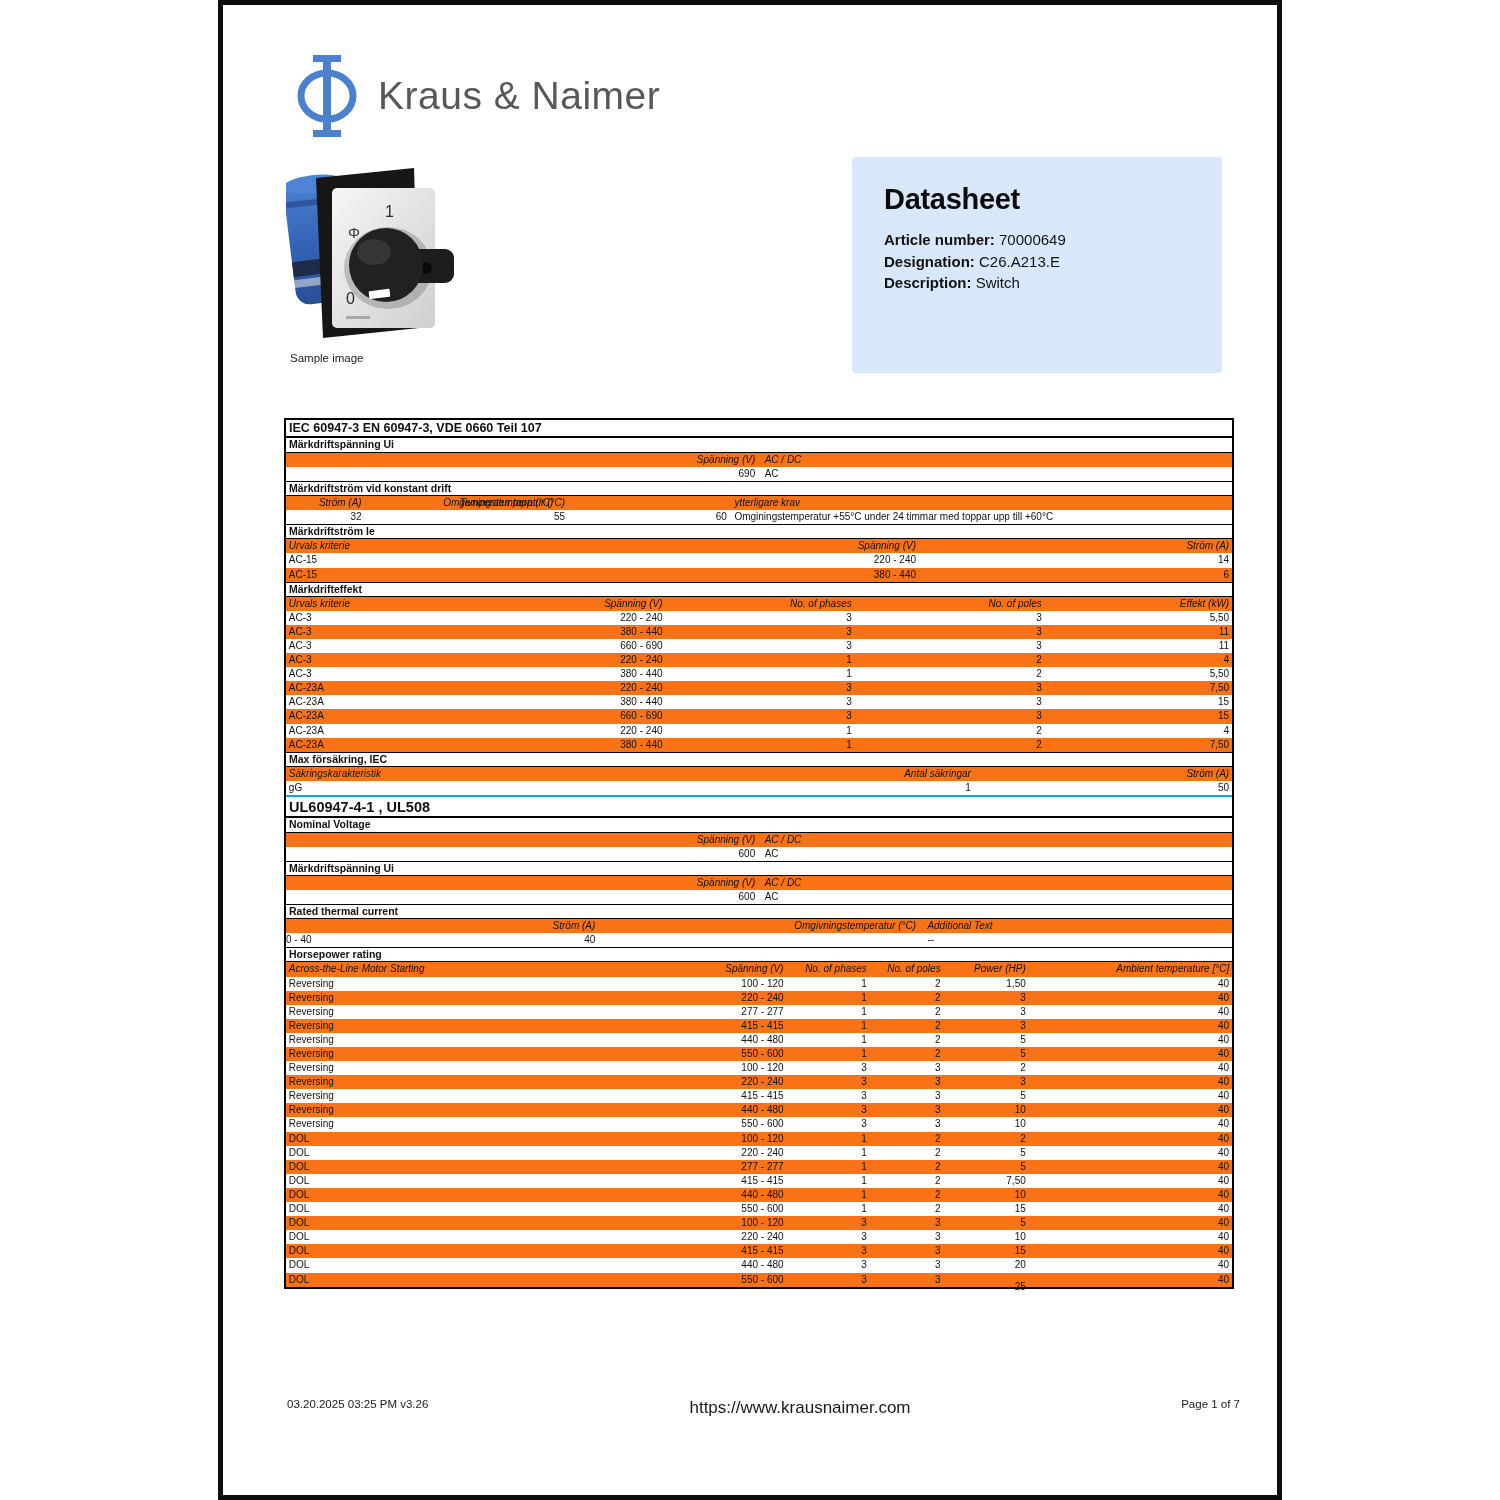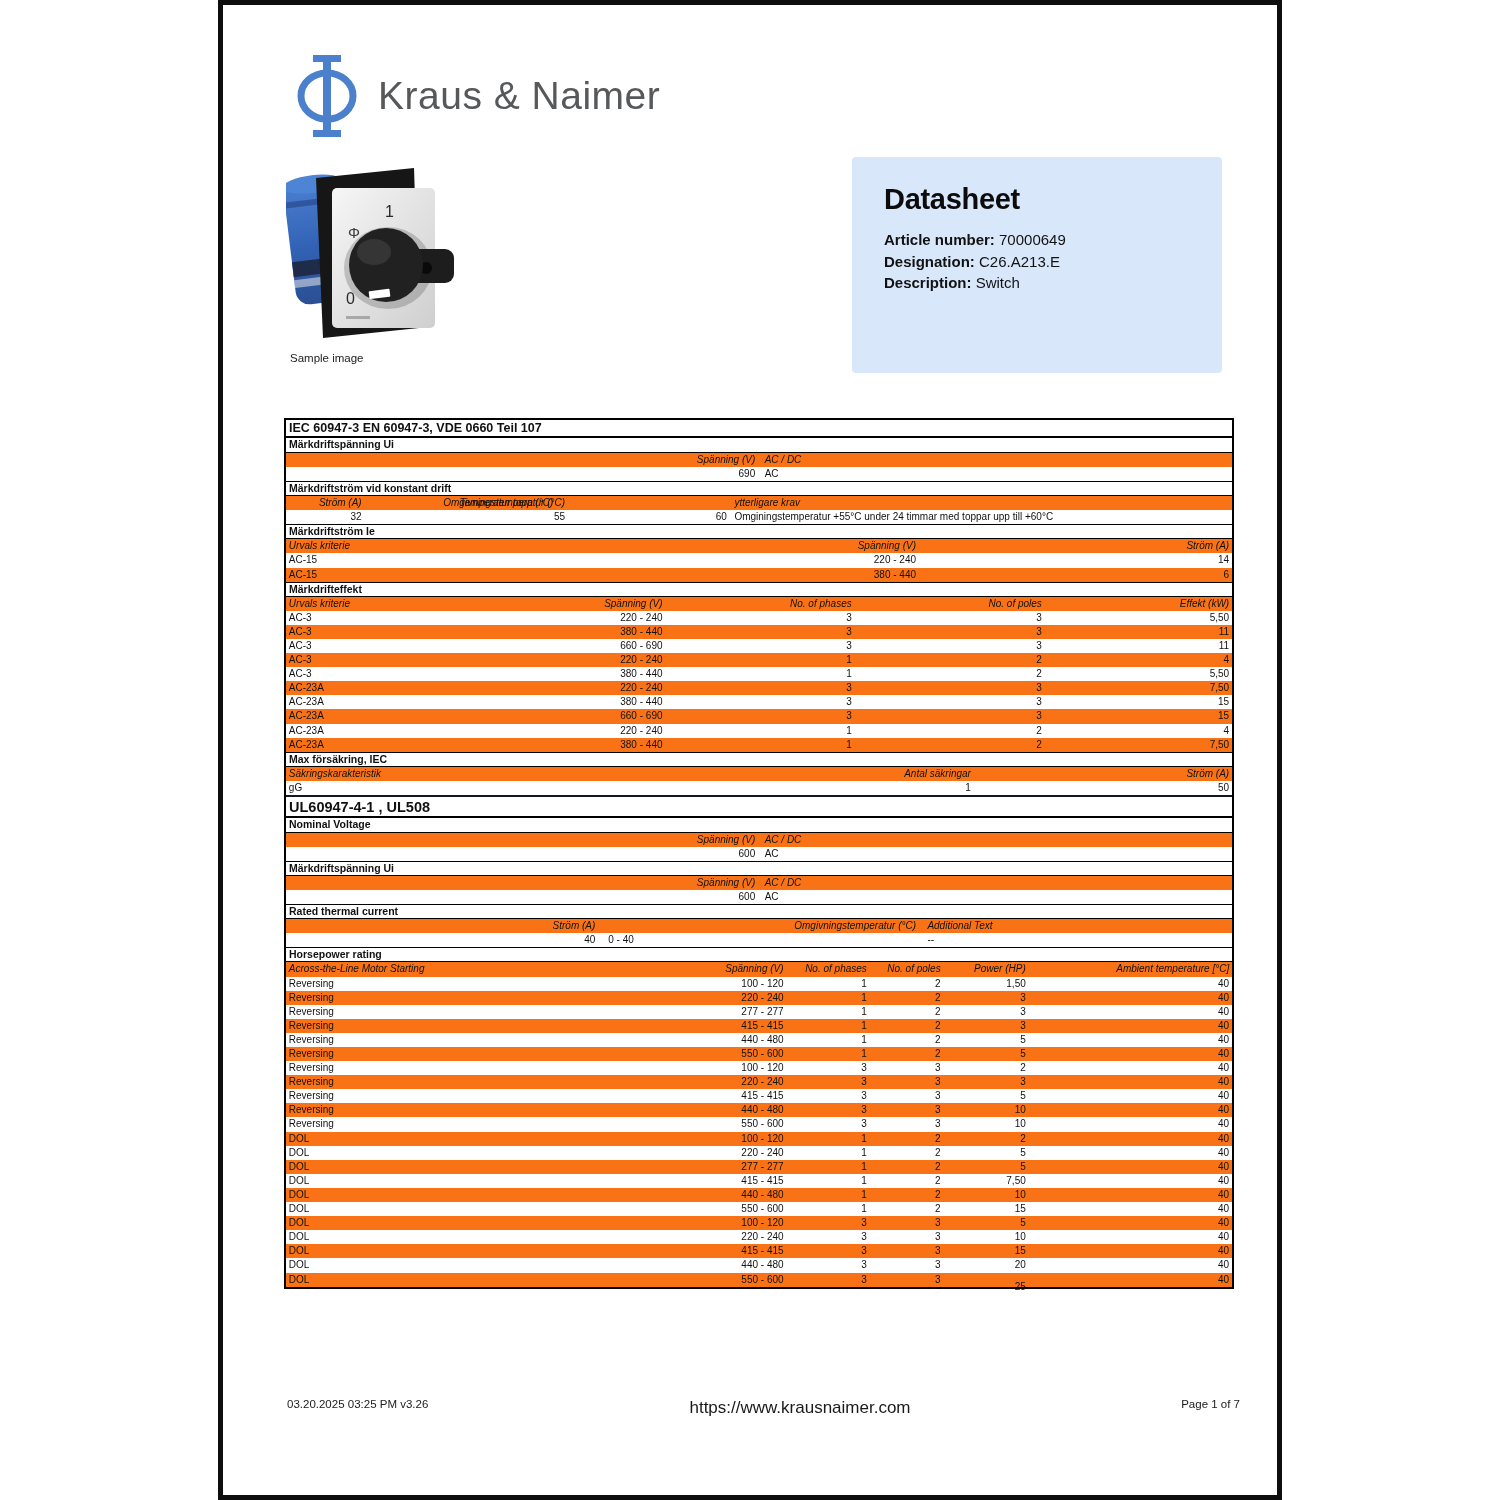--- a/index.html
+++ b/index.html
@@ -34,21 +34,21 @@
   
   .dtable{
     position:absolute;left:284px;top:418px;width:950px;
     box-sizing:border-box;border:2px solid #000;background:#fff;
   }
   .t-title{
     box-sizing:border-box;height:18px;line-height:16px;
     font-weight:bold;font-size:12.5px;padding-left:3px;
     border-bottom:2px solid #000;white-space:nowrap;
   }
-  .t-title.big{height:23px;line-height:21px;font-size:14.5px;border-top:2px solid #0f172a;}
+  .t-title.big{height:23px;line-height:21px;font-size:14.5px;border-top:2px solid #0ea5e9;}
   .t-head{
     box-sizing:border-box;height:15px;line-height:13px;
     font-weight:bold;font-size:10.5px;padding-left:3px;
     border-top:1px solid #000;border-bottom:1px solid #000;white-space:nowrap;
   }
   .t-title + .t-head{border-top:none;}
   .t-row{position:relative;height:14.1px;line-height:14.1px;font-size:10px;background:#fff;}
   .t-row.gray{background:#f97316;}
   .t-row.hdr{font-style:italic;}
   .t-row span{position:absolute;top:0;height:100%;white-space:nowrap;overflow:visible;}
@@ -274,21 +274,21 @@
       <span style="left: 50.6%; right: 0.3%; text-align: left;">AC</span>
     </div>
     <div class="t-head">Rated thermal current</div>
     <div class="t-row gray hdr">
       <span style="left: 0%; right: 67.3%; text-align: right;">Ström (A)</span>
       <span style="left: 0%; right: 33.4%; text-align: right;">Omgivningstemperatur (°C)</span>
       <span style="left: 67.8%; right: 0.3%; text-align: left;">Additional Text</span>
     </div>
     <div class="t-row">
       <span style="left: 0%; right: 67.3%; text-align: right;">40</span>
-      <span style="left: 0%; right: 33.4%; text-align: center; padding-left: 40px;">0 - 40</span>
+      <span style="left: 0%; right: 33.4%; text-align: left;">0 - 40</span>
       <span style="left: 67.8%; right: 0.3%; text-align: left;">--</span>
     </div>
     <div class="t-head">Horsepower rating</div>
     <div class="t-row gray hdr">
       <span style="left: 0.3%; right: 50%; text-align: left;">Across-the-Line Motor Starting</span>
       <span style="left: 0%; right: 47.4%; text-align: right;">Spänning (V)</span>
       <span style="left: 0%; right: 38.6%; text-align: right;">No. of phases</span>
       <span style="left: 0%; right: 30.8%; text-align: right;">No. of poles</span>
       <span style="left: 0%; right: 21.8%; text-align: right;">Power (HP)</span>
       <span style="left: 0%; right: 0.3%; text-align: right;">Ambient temperature [°C]</span>

